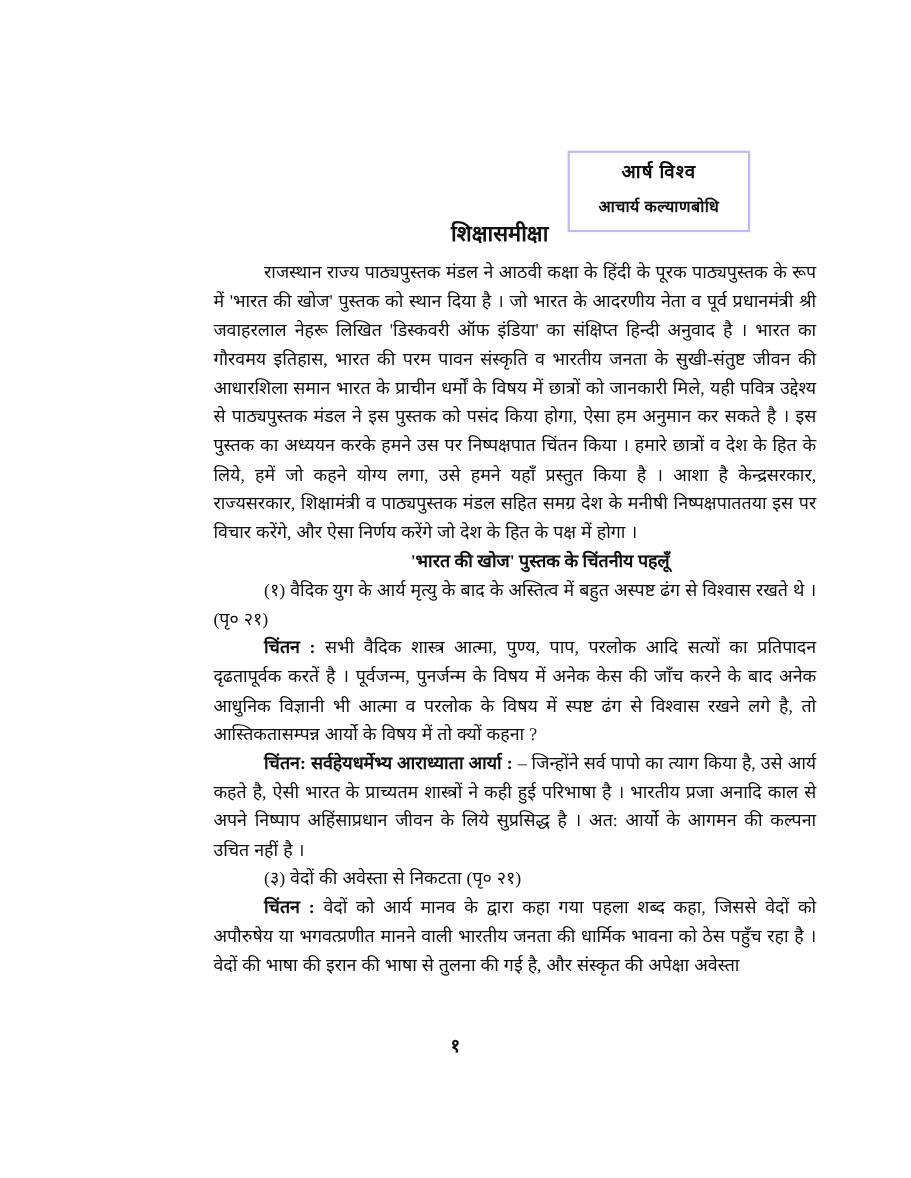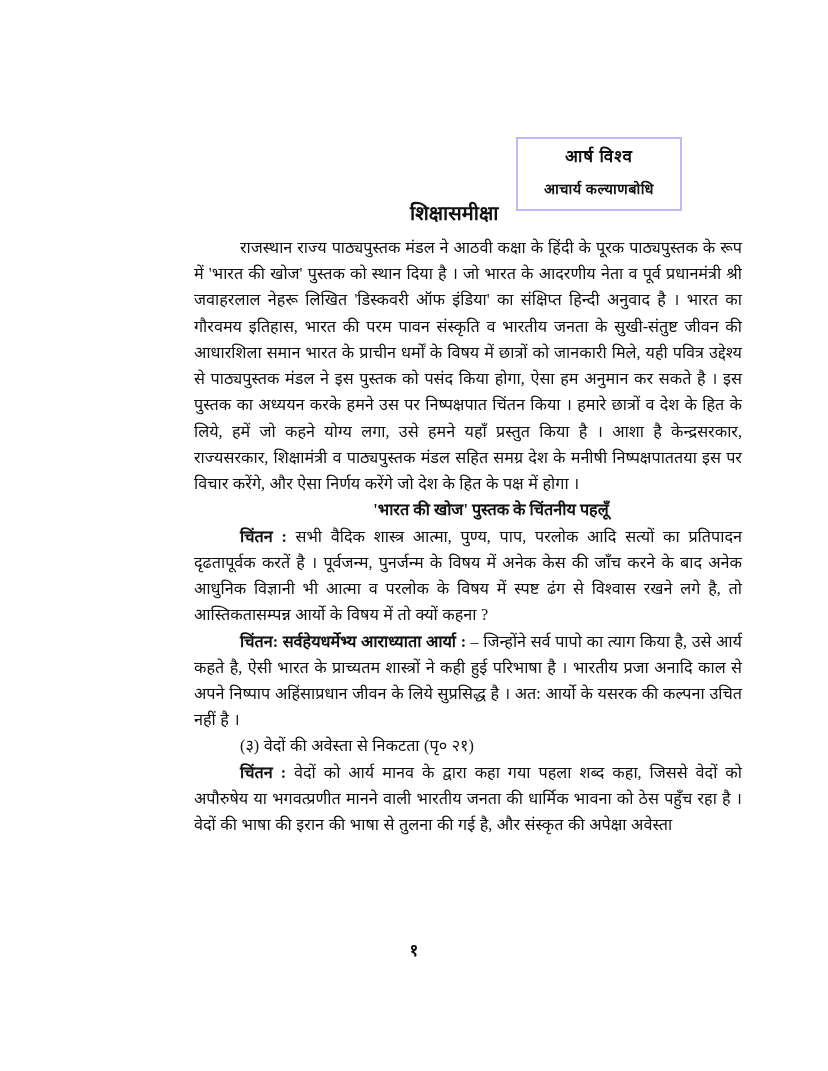--- a/index.html
+++ b/index.html
@@ -112,23 +112,24 @@
   </div>
 
   <div class="content">
 
     <h1 class="doc-heading">शिक्षासमीक्षा</h1>
 
     <p class="para">राजस्थान राज्य पाठ्यपुस्तक मंडल ने आठवी कक्षा के हिंदी के पूरक पाठ्यपुस्तक के रूप में 'भारत की खोज' पुस्तक को स्थान दिया है । जो भारत के आदरणीय नेता व पूर्व प्रधानमंत्री श्री जवाहरलाल नेहरू लिखित 'डिस्कवरी ऑफ इंडिया' का संक्षिप्त हिन्दी अनुवाद है । भारत का गौरवमय इतिहास, भारत की परम पावन संस्कृति व भारतीय जनता के सुखी-संतुष्ट जीवन की आधारशिला समान भारत के प्राचीन धर्मों के विषय में छात्रों को जानकारी मिले, यही पवित्र उद्देश्य से पाठ्यपुस्तक मंडल ने इस पुस्तक को पसंद किया होगा, ऐसा हम अनुमान कर सकते है । इस पुस्तक का अध्ययन करके हमने उस पर निष्पक्षपात चिंतन किया । हमारे छात्रों व देश के हित के लिये, हमें जो कहने योग्य लगा, उसे हमने यहाँ प्रस्तुत किया है । आशा है केन्द्रसरकार, राज्यसरकार, शिक्षामंत्री व पाठ्यपुस्तक मंडल सहित समग्र देश के मनीषी निष्पक्षपाततया इस पर विचार करेंगे, और ऐसा निर्णय करेंगे जो देश के हित के पक्ष में होगा ।</p>
 
     <p class="subhead">'भारत की खोज' पुस्तक के चिंतनीय पहलूँ</p>
 
+    <p class="para">(१) वैदिक युग के आर्य मृत्यु के बाद के अस्तित्व में बहुत अस्पष्ट ढंग से विश्वास रखते थे । (पृ० २१)</p>
     <p class="para"><span class="b">चिंतन :</span><span class="b"></span><span> सभी वैदिक शास्त्र आत्मा, पुण्य, पाप, परलोक आदि सत्यों का प्रतिपादन दृढतापूर्वक करतें है । पूर्वजन्म, पुनर्जन्म के विषय में अनेक केस की जाँच करने के बाद अनेक आधुनिक विज्ञानी भी आत्मा व परलोक के विषय में स्पष्ट ढंग से विश्वास रखने लगे है, तो आस्तिकतासम्पन्न आर्यो के विषय में तो क्यों कहना ?</span></p>
 
-    <p class="para"><span class="b">चिंतन:</span><span class="b"> सर्वहेयधर्मेभ्य आराध्याता आर्या :</span><span> – जिन्होंने सर्व पापो का त्याग किया है, उसे आर्य कहते है, ऐसी भारत के प्राच्यतम शास्त्रों ने कही हुई परिभाषा है । भारतीय प्रजा अनादि काल से अपने निष्पाप अहिंसाप्रधान जीवन के लिये सुप्रसिद्ध है । अत: आर्यो के यसरक की कल्पना उचित नहीं है ।</span></p>
+    <p class="para"><span class="b">चिंतन:</span><span class="b"> सर्वहेयधर्मेभ्य आराध्याता आर्या :</span><span> – जिन्होंने सर्व पापो का त्याग किया है, उसे आर्य कहते है, ऐसी भारत के प्राच्यतम शास्त्रों ने कही हुई परिभाषा है । भारतीय प्रजा अनादि काल से अपने निष्पाप अहिंसाप्रधान जीवन के लिये सुप्रसिद्ध है । अत: आर्यो के आगमन की कल्पना उचित नहीं है ।</span></p>
 
     <p class="para">(३) वेदों की अवेस्ता से निकटता (पृ० २१)</p>
     <p class="para"><span class="b">चिंतन :</span><span class="b"></span><span> वेदों को आर्य मानव के द्वारा कहा गया पहला शब्द कहा, जिससे वेदों को अपौरुषेय या भगवत्प्रणीत मानने वाली भारतीय जनता की धार्मिक भावना को ठेस पहुँच रहा है । वेदों की भाषा की इरान की भाषा से तुलना की गई है, और संस्कृत की अपेक्षा अवेस्ता</span></p>
 
   </div>
 
   <div class="page-number">१</div>
 
 </div>
 

